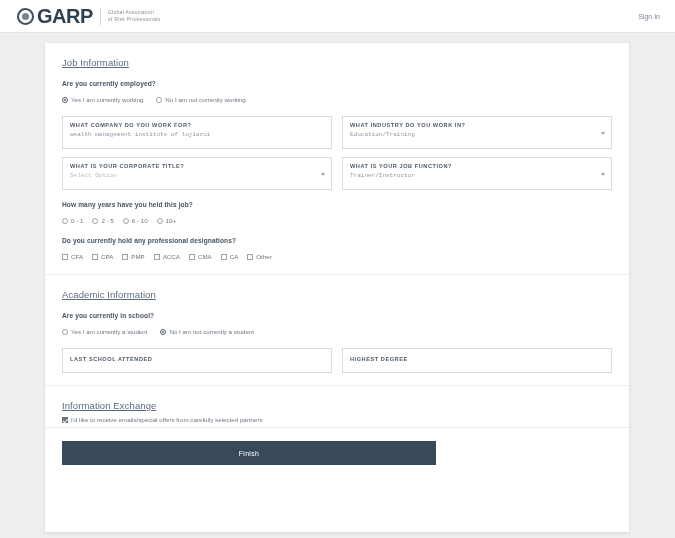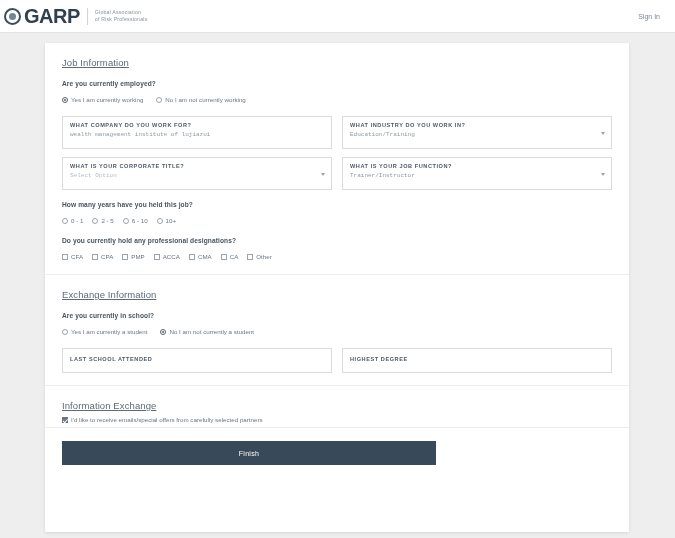--- a/index.html
+++ b/index.html
@@ -17,21 +17,21 @@
     top: 0; left: 0;
     width: 675px; height: 33px;
     background: #ffffff;
     border-bottom: 1px solid #e2e2e2;
     display: flex;
     align-items: center;
   }
   .logo-wrap {
     display: flex;
     align-items: center;
-    margin-left: 4px;
+    margin-left: 17px;
   }
   .logo-mark {
     width: 17px; height: 17px;
     border-radius: 50%;
     border: 2px solid #3d4f5e;
     position: relative;
     margin-right: 3px;
     background: #ffffff;
   }
   .logo-mark::after {
@@ -311,21 +311,21 @@
           <span class="opt-label">Other</span>
         </label>
       </div>
     </div>
   </div>
 
   <div class="divider"></div>
 
   <div class="section">
     <div class="section-inner">
-      <div class="section-title">Exchange Information</div>
+      <div class="section-title">Academic Information</div>
 
       <div class="question">Are you currently in school?</div>
       <div class="optrow">
         <label class="opt">
           <span class="radio"></span>
           <span class="opt-label">Yes I am currently a student</span>
         </label>
         <label class="opt">
           <span class="radio on"></span>
           <span class="opt-label">No I am not currently a student</span>

